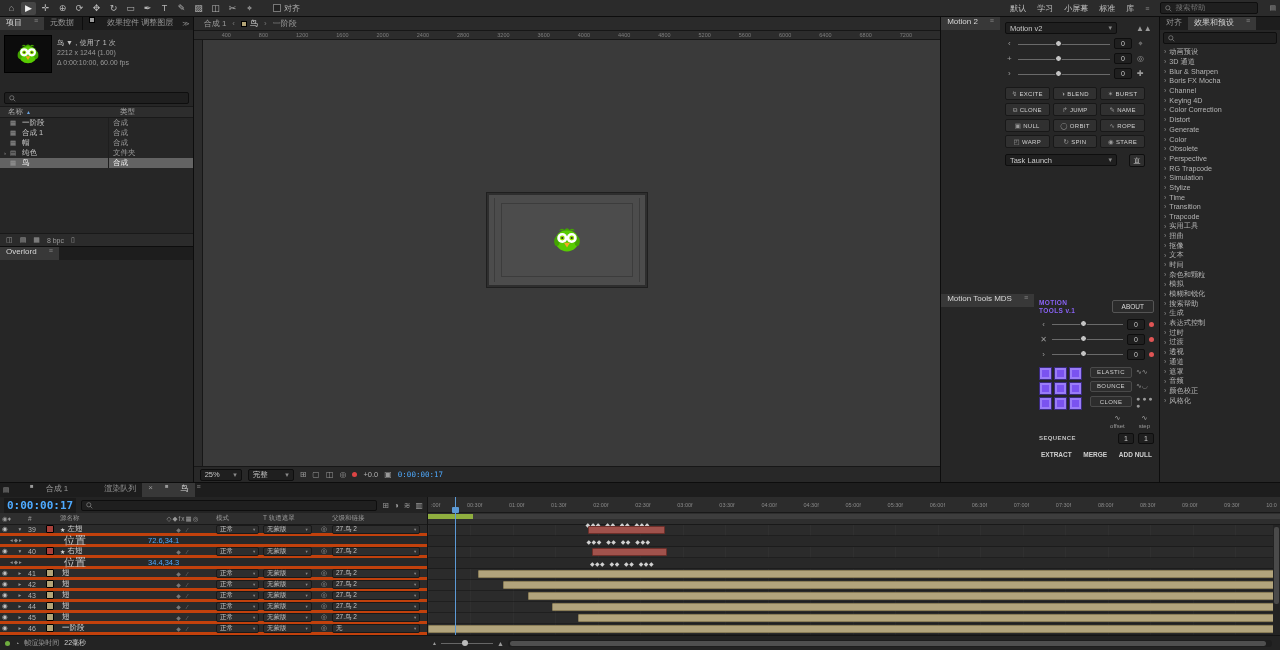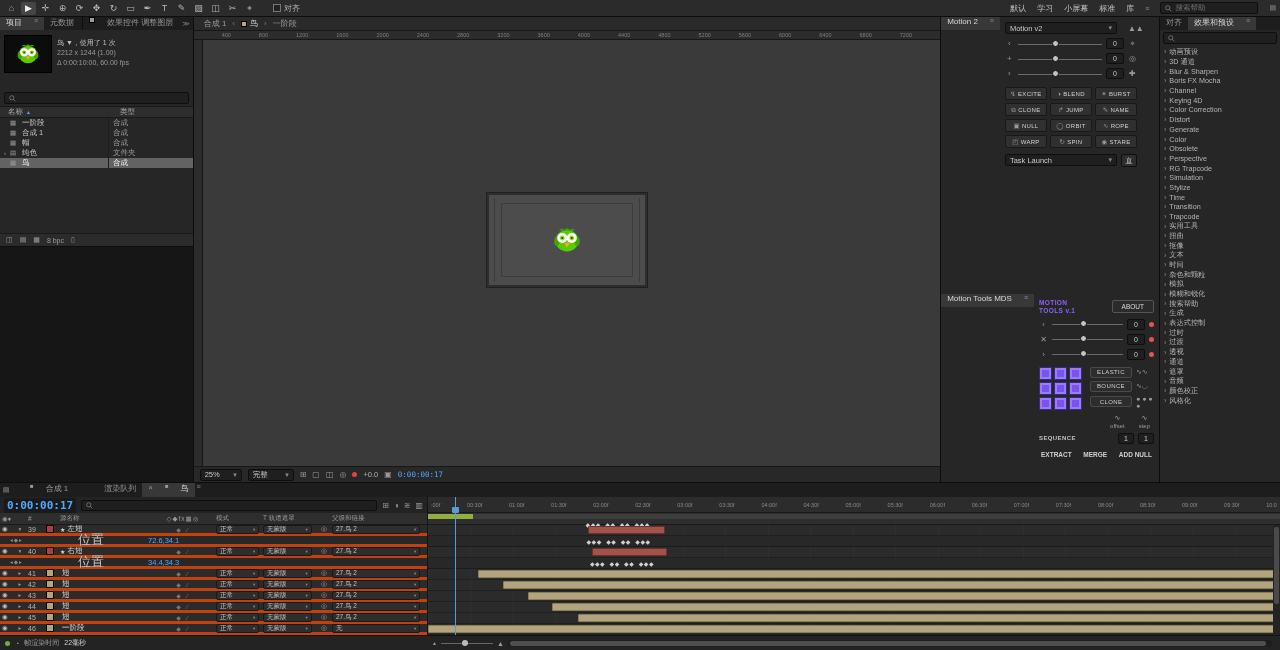--- a/index.html
+++ b/index.html
@@ -74,21 +74,21 @@
 .mrow{display:flex;align-items:center;gap:4px;margin-bottom:4px}
 .mrow .ddl{width:112px}
 .mglyph{width:9px;text-align:center;color:#9a9a9a;font-size:8px}
 .slider{flex:1;height:10px;position:relative}
 .slider .track{position:absolute;left:0;right:0;top:5px;height:1px;background:#6a6a6a}
 .slider .knob{position:absolute;top:1px;left:40%;width:7px;height:7px;border-radius:50%;background:#c4c4c4;border:1px solid #111}
 .valbox{width:18px;height:11px;background:#1f1f1f;border:1px solid #0e0e0e;border-radius:2px;color:#c8c8c8;font-size:7px;display:flex;align-items:center;justify-content:center}
 .btngrid{display:grid;grid-template-columns:repeat(3,1fr);gap:3px;margin-top:4px}
 .mbtn{height:13px;background:#303030;border:1px solid #181818;border-radius:2px;font-size:6px;letter-spacing:.3px;color:#d0d0d0;display:flex;align-items:center;justify-content:center;gap:2px;cursor:default}
 .mbtn i{font-style:normal;color:#9a9a9a;font-size:6.5px}
-.taskrow{display:flex;gap:4px;margin-top:6px}
+.taskrow{display:flex;gap:12px;margin-top:6px}
 .taskrow .ddl{width:112px;flex:0 0 112px}
 .taskbtn{width:16px;height:13px;border:1px solid #0e0e0e;background:#2e2e2e;color:#ccc;font-size:7px;display:flex;align-items:center;justify-content:center;border-radius:2px}
 #mtools-panel{flex:1;display:flex;flex-direction:row}
 .brandrow{display:flex;align-items:center;justify-content:space-between;margin-bottom:4px}
 .brand{color:#8a63f7;font-weight:bold;font-size:6.5px;line-height:1.2;letter-spacing:.4px}
 .aboutbtn{border:1px solid #555;border-radius:2px;height:13px;padding:0 9px;font-size:6.5px;display:flex;align-items:center;color:#ddd;background:#2b2b2b}
 .mtmid{display:flex;gap:8px;margin-top:3px}
 .psqgrid{display:grid;grid-template-columns:repeat(3,13px);grid-auto-rows:13px;gap:2px}
 .psq{background:#7a52f0;border:1px solid #3a2a80;box-shadow:inset 0 0 0 2px #9a7cf7}
 .easecol{flex:1;display:flex;flex-direction:column;gap:3px}
@@ -130,21 +130,21 @@
 .ni{font-size:6px;color:#d8d8d8;font-weight:normal}
 .csws{color:#777;font-size:6px;letter-spacing:2px;justify-content:center}
 .selbox{display:inline-flex;align-items:center;justify-content:space-between;background:#2e2e2e;border:1px solid #191919;border-radius:2px;height:9px;padding:0 3px;font-size:6.5px;color:#c0c0c0;gap:2px;width:92%}
 .selbox b{font-size:4.5px;color:#8a8a8a;font-weight:normal}
 .clink{color:#9a9a9a;font-size:7px;justify-content:center}
 .k-prop .c{visibility:hidden}
 .k-prop{background:#282828}
 .tlrowL .p{display:none;position:absolute;top:0;height:100%;align-items:center}
 .k-prop .p{display:flex}
 .pnav{left:10px;color:#8a8a8a;font-size:5.5px;letter-spacing:1px}
-.plabel{left:78px;color:#c4c4c4;font-size:13px}
+.plabel{left:64px;color:#c4c4c4;font-size:11px}
 .pvalue{left:148px;color:#4eaaff;font-size:7.5px}
 .tl-right{flex:1;position:relative;background:#2b2b2b;overflow:hidden}
 .tl-ruler{height:16px;background:#2c2c2c;border-bottom:1px solid #191919;display:flex;justify-content:space-between;align-items:center;font-size:5.5px;color:#8a8a8a;padding:0 3px;flex:0 0 16px}
 .tl-band{height:12px;position:relative;background:#2e2e2e;border-bottom:1px solid #191919;flex:0 0 12px}
 .wa-track{position:absolute;left:0;right:0;top:1px;height:5px;background:#3d3d3d}
 .wa-green{position:absolute;left:0;top:1px;width:45px;height:5px;background:#8fae3f}
 .band-keys{top:6px !important}
 .tl-rows-r{height:110px;background-image:repeating-linear-gradient(90deg,rgba(255,255,255,.025) 0 1px,transparent 1px 42.5px)}
 .tlrowR{height:11px;border-bottom:1px solid rgba(0,0,0,.28);position:relative}
 .tl-bar{position:absolute;top:1px;height:8px;border-radius:1px}
@@ -304,20 +304,29 @@
           </div>
         <div class="prj-fill"></div>
         <div class="prj-bin">
           <span>◫</span>
           <span>▤</span>
           <span>▦</span>
           <span>8 bpc</span>
           <span>▯</span>
         </div>
       </section>
+      <section id="overlord-panel">
+        <div class="tabbar">
+          <div class="tab active">
+            <span>Overlord</span>
+            <b class="mi">≡</b>
+          </div>
+        </div>
+        <div class="body"></div>
+      </section>
     </div>
 
     <div id="center-col">
       <div class="breadcrumb">
         <span>合成 1</span>
         <span class="bc-arrow">‹</span>
         <span class="cur">
           <span class="chip" style="background:#b3a477"></span>
           <span>鸟</span>
         </span>

